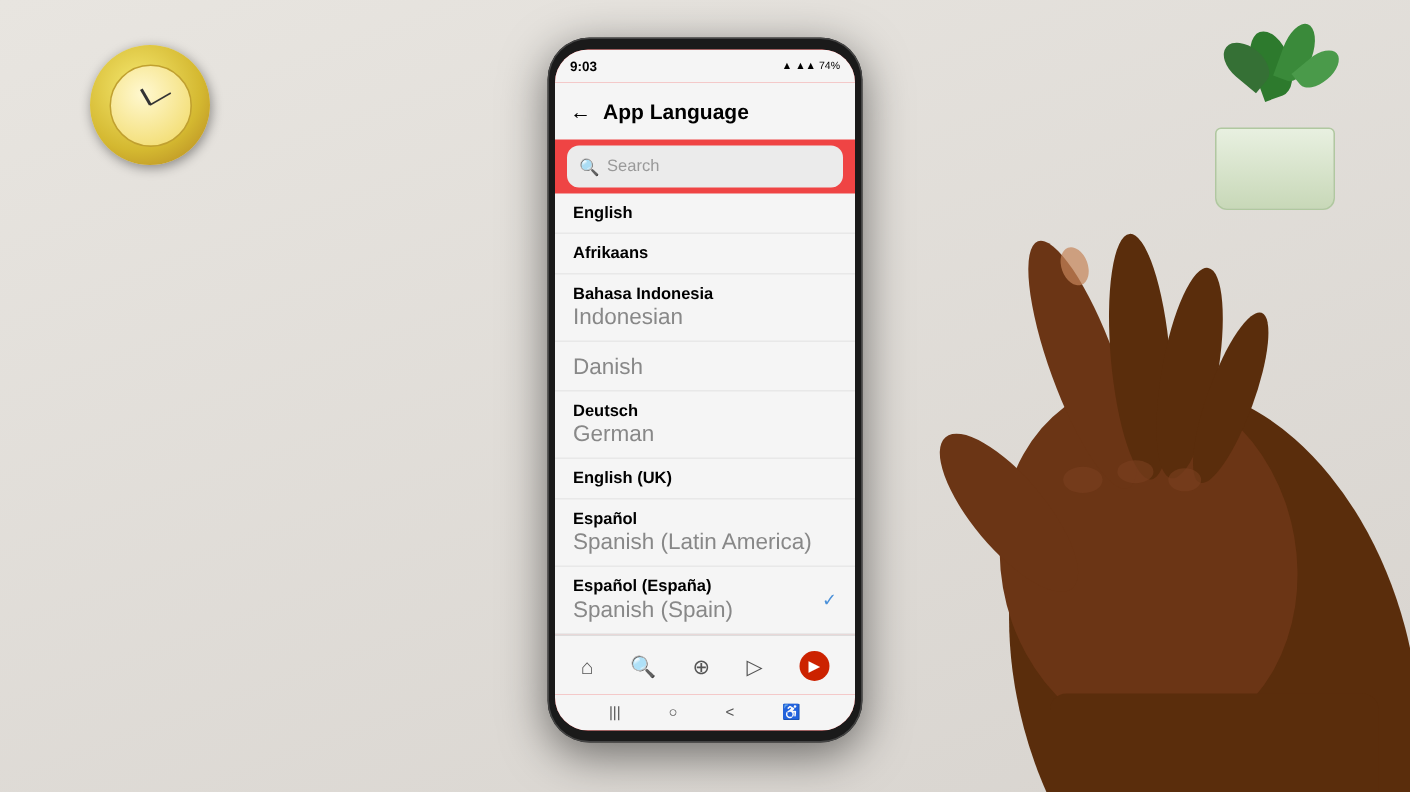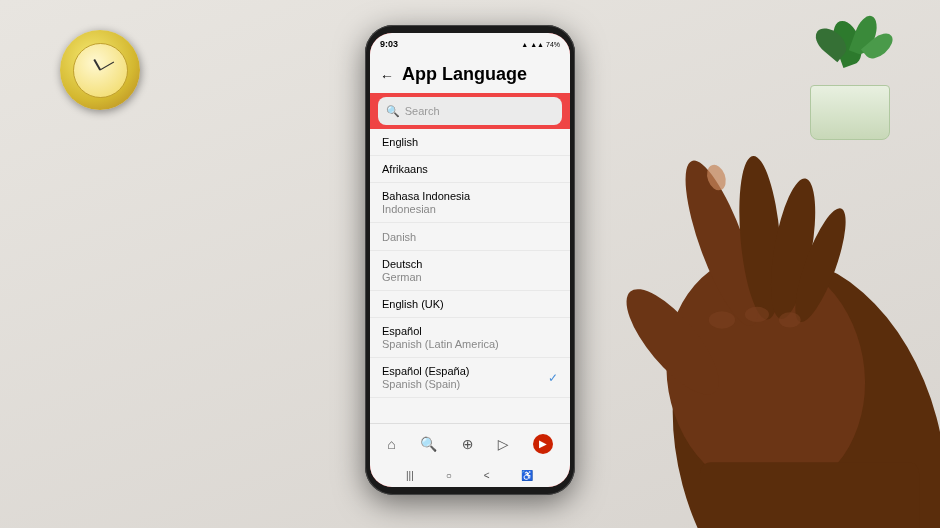--- a/index.html
+++ b/index.html
@@ -177,21 +177,21 @@
       padding: 0 10px;
       gap: 8px;
       flex-shrink: 0;
     }
     .back-arrow {
       font-size: 14px;
       color: #000;
       cursor: pointer;
     }
     .header-title {
-      font-size: 18px;
+      font-size: 14px;
       font-weight: 600;
       color: #000;
     }
 
     
     .search-bar {
       margin: 4px 8px;
       height: 28px;
       background: #ebebeb;
       border-radius: 8px;
@@ -218,24 +218,24 @@
     }
 
     .lang-item {
       padding: 7px 12px;
       border-bottom: 1px solid #e8e8e8;
       position: relative;
     }
     .lang-name {
       font-size: 11px;
       color: #000;
-      font-weight: 400;
+      font-weight: 700;
     }
     .lang-sub {
-      font-size: 11px;
+      font-size: 15px;
       color: #888;
       margin-top: 1px;
     }
     .check-mark {
       position: absolute;
       right: 12px;
       top: 50%;
       transform: translateY(-50%);
       color: #4a90d9;
       font-size: 12px;

